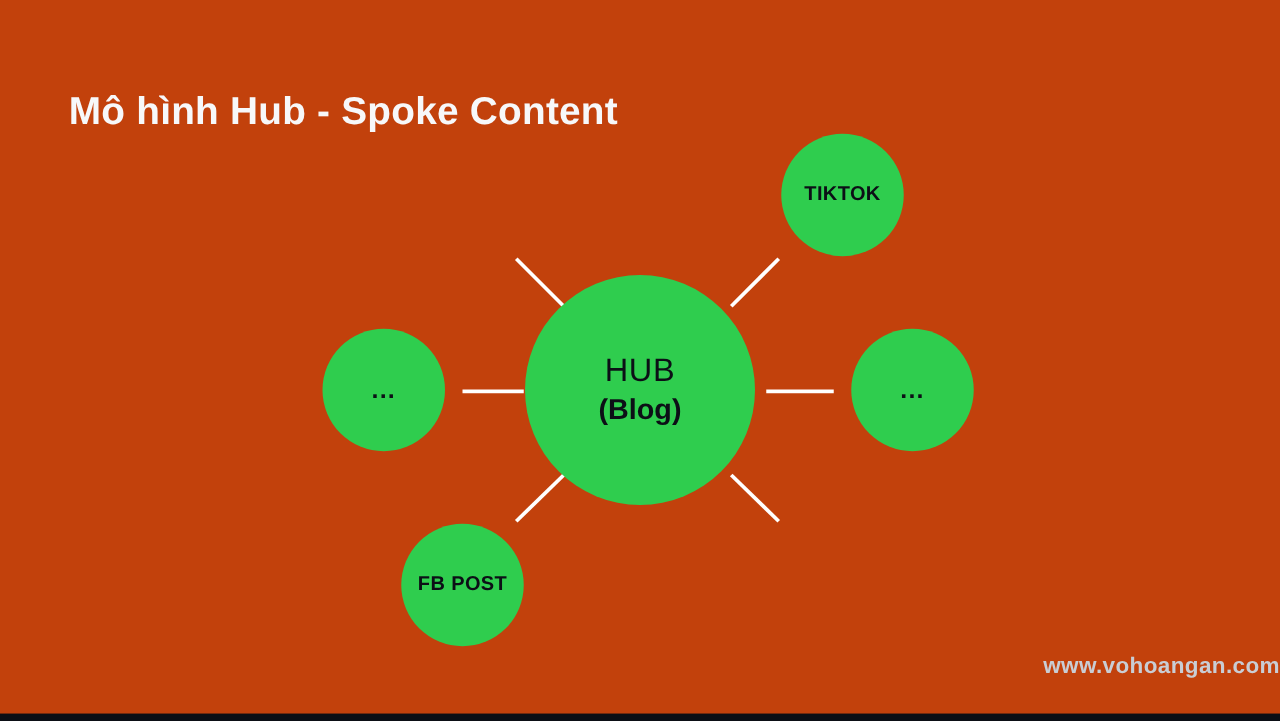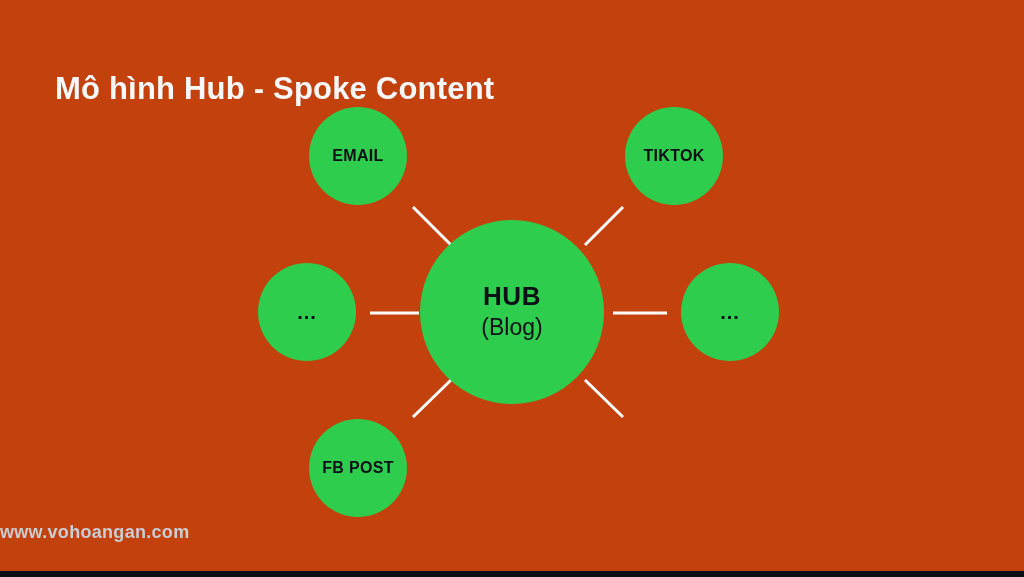--- a/index.html
+++ b/index.html
@@ -48,53 +48,53 @@
     top: 220px;
     width: 184px;
     height: 184px;
   }
   .node--spoke {
     width: 98px;
     height: 98px;
   }
   .hub-title {
     font-size: 26px;
-    font-weight: 700;
+    font-weight: 400;
     letter-spacing: 0.5px;
     line-height: 1.2;
   }
   .hub-subtitle {
     font-size: 23px;
-    font-weight: 400;
+    font-weight: 700;
     line-height: 1.35;
   }
   .spoke-label {
     font-size: 16px;
     font-weight: 700;
     letter-spacing: 0.3px;
     line-height: 1.1;
   }
   .spoke-label--dots {
     font-size: 20px;
     font-weight: 800;
     letter-spacing: 1px;
     line-height: 0.5;
   }
   .pos-email   { left: 309px; top: 107px; }
   .pos-youtube { left: 625px; top: 107px; }
   .pos-left    { left: 258px; top: 263px; }
   .pos-right   { left: 681px; top: 263px; }
-  .pos-fbpost  { left: 309px; top: 419px; align-items: center; }
+  .pos-fbpost  { left: 321px; top: 419px; align-items: center; }
   .pos-tiktok  { left: 625px; top: 419px; }
   .slide-footer {
     position: absolute;
     left: 0;
     top: 522px;
     width: 1024px;
-    text-align: left;
+    text-align: right;
     font-size: 18px;
     font-weight: 700;
     color: #c9cdd4;
     letter-spacing: 0.3px;
   }
 </style>
 </head>
 <body>
 
 <div class="slide">
@@ -108,23 +108,20 @@
     <line x1="613" y1="313" x2="667" y2="313" stroke="#ffffff" stroke-width="3"></line>
     <line x1="413" y1="417" x2="451" y2="380" stroke="#ffffff" stroke-width="3"></line>
     <line x1="585" y1="380" x2="623" y2="417" stroke="#ffffff" stroke-width="3"></line>
   </svg>
 
   <div class="node node--hub">
     <div class="hub-title">HUB</div>
     <div class="hub-subtitle">(Blog)</div>
   </div>
 
-  <div class="node node--spoke pos-email">
-    <span class="spoke-label">EMAIL</span>
-  </div>
 
   <div class="node node--spoke pos-youtube">
     <span class="spoke-label">TIKTOK</span>
   </div>
 
   <div class="node node--spoke pos-left">
     <span class="spoke-label spoke-label--dots">...</span>
   </div>
 
   <div class="node node--spoke pos-right">

